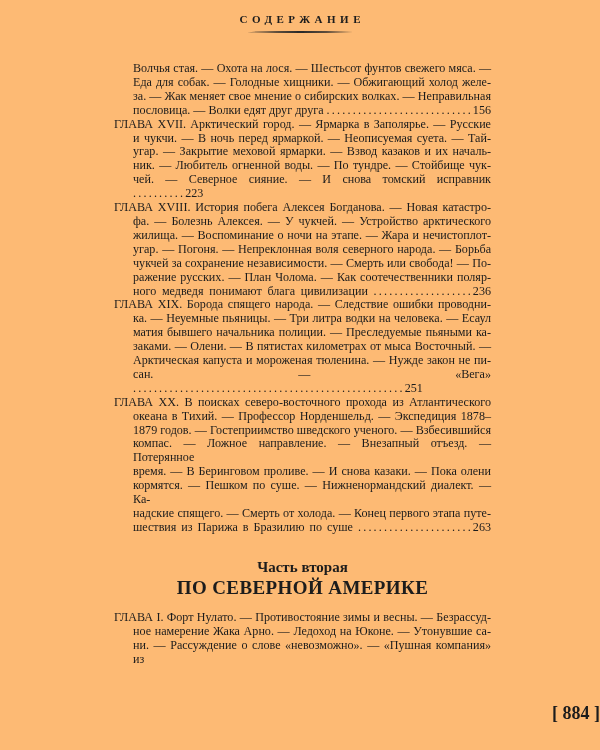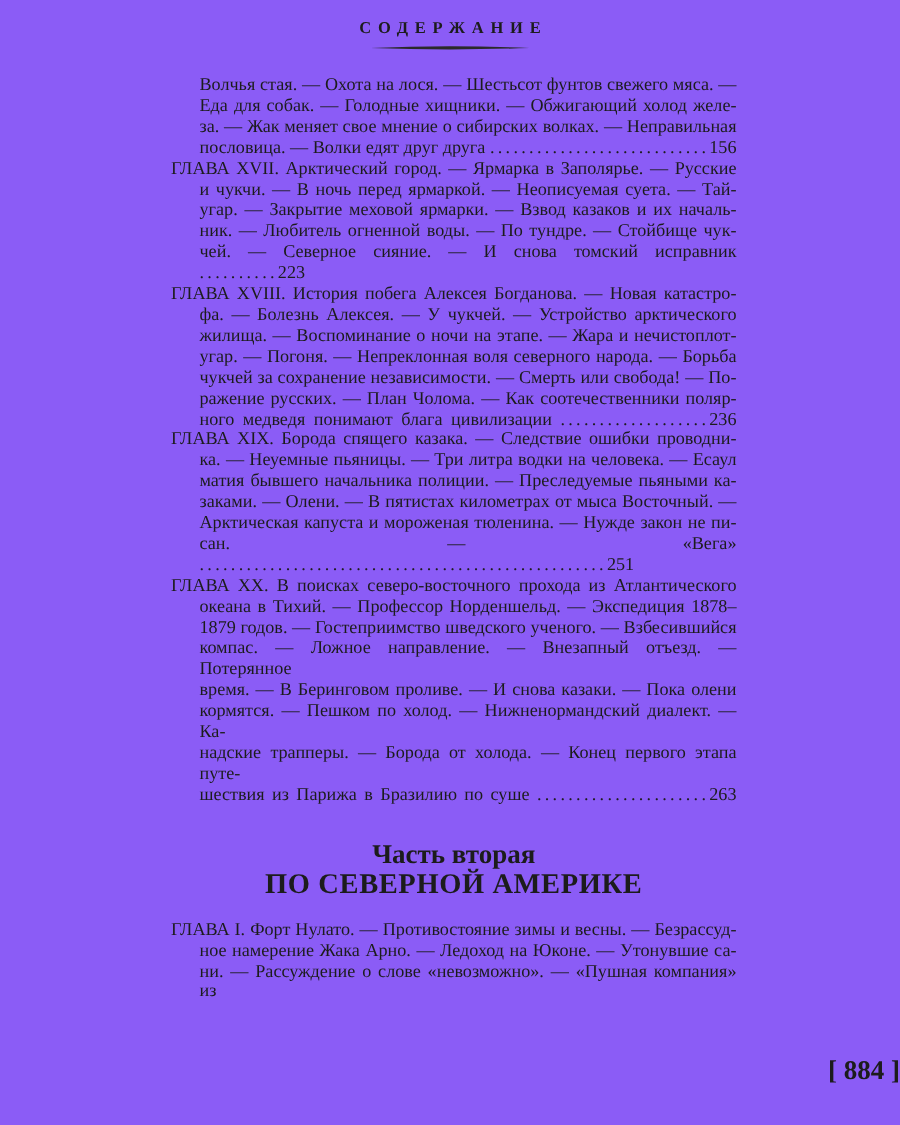--- a/index.html
+++ b/index.html
@@ -1,32 +1,32 @@
 <!DOCTYPE html>
 <html><head>
 <meta charset="utf-8">
 <style>
   html,body { margin:0; padding:0; background:#ffffff; }
   .page {
-    position:relative; width:600px; height:750px; background:#8b5cf6;
+    position:relative; width:600px; height:750px; background:#fdba74;
     font-family:"Liberation Serif","DejaVu Serif",serif; color:#1c1c1c;
     overflow:hidden;
   }
   .header { position:absolute; top:13px; left:0; right:0; display:flex; flex-direction:column; align-items:center; }
   .header-title { font-size:11px; font-weight:bold; letter-spacing:4.5px; padding-left:4.5px; white-space:nowrap; }
   .rule { margin-top:4px; display:block; }
   .content { position:absolute; top:50px; left:114px; width:377px; font-size:12.1px; line-height:13.9px; }
   .entry { }
-  #entries-part1 .entry:first-child { margin-top:0; }
+  #entries-part1 .entry:first-child { margin-top:12px; }
   #entries-part2 .entry:first-child { margin-top:0; }
   .line { text-align:justify; text-align-last:justify; padding-left:19px; }
   .line.first { padding-left:0; }
   .dots { letter-spacing:2.2px; }
   .part-divider { margin-top:24px; margin-bottom:13px; text-align:center; text-align-last:center; }
-  .part-label { font-weight:bold; font-size:18px; line-height:17px; }
+  .part-label { font-weight:bold; font-size:15px; line-height:17px; }
   .part-title { font-weight:bold; font-size:19px; line-height:20px; letter-spacing:0.4px; margin-top:2px; }
   .folio { position:absolute; top:703px; left:0; right:0; text-align:right; font-weight:bold; font-size:18px; }
 </style>
 </head>
 <body>
 
 <div class="page">
   <div class="header">
     <div class="header-title">СОДЕРЖАНИЕ</div>
     <svg class="rule" width="106" height="6" viewBox="0 0 106 6" xmlns="http://www.w3.org/2000/svg">
@@ -52,35 +52,35 @@
         <div class="entry">
           <div class="line first">ГЛАВА XVIII. История побега Алексея Богданова. — Новая катастро-</div>
           <div class="line">фа. — Болезнь Алексея. — У чукчей. — Устройство арктического</div>
           <div class="line">жилища. — Воспоминание о ночи на этапе. — Жара и нечистоплот-</div>
           <div class="line">угар. — Погоня. — Непреклонная воля северного народа. — Борьба</div>
           <div class="line">чукчей за сохранение независимости. — Смерть или свобода! — По-</div>
           <div class="line">ражение русских. — План Чолома. — Как соотечественники поляр-</div>
           <div class="line last"><span>ного медведя понимают блага цивилизации</span> <span class="dots">...................</span><span>236</span></div>
         </div>
         <div class="entry">
-          <div class="line first">ГЛАВА XIX. Борода спящего казака. — Следствие ошибки проводни-</div>
+          <div class="line first">ГЛАВА XIX. Борода спящего народа. — Следствие ошибки проводни-</div>
           <div class="line">ка. — Неуемные пьяницы. — Три литра водки на человека. — Есаул</div>
           <div class="line">матия бывшего начальника полиции. — Преследуемые пьяными ка-</div>
           <div class="line">заками. — Олени. — В пятистах километрах от мыса Восточный. —</div>
           <div class="line">Арктическая капуста и мороженая тюленина. — Нужде закон не пи-</div>
           <div class="line last"><span>сан. — «Вега»</span> <span class="dots">....................................................</span><span>251</span></div>
         </div>
         <div class="entry">
           <div class="line first">ГЛАВА XX. В поисках северо-восточного прохода из Атлантического</div>
           <div class="line">океана в Тихий. — Профессор Норденшельд. — Экспедиция 1878–</div>
           <div class="line">1879 годов. — Гостеприимство шведского ученого. — Взбесившийся</div>
           <div class="line">компас. — Ложное направление. — Внезапный отъезд. — Потерянное</div>
           <div class="line">время. — В Беринговом проливе. — И снова казаки. — Пока олени</div>
-          <div class="line">кормятся. — Пешком по холод. — Нижненормандский диалект. — Ка-</div>
-          <div class="line">надские трапперы. — Борода от холода. — Конец первого этапа путе-</div>
+          <div class="line">кормятся. — Пешком по суше. — Нижненормандский диалект. — Ка-</div>
+          <div class="line">надские спящего. — Смерть от холода. — Конец первого этапа путе-</div>
           <div class="line last"><span>шествия из Парижа в Бразилию по суше</span> <span class="dots">......................</span><span>263</span></div>
         </div>
       </div>
 
     <div class="part-divider">
       <div class="part-label">Часть вторая</div>
       <div class="part-title">ПО СЕВЕРНОЙ АМЕРИКЕ</div>
     </div>
 
     <div id="entries-part2">

